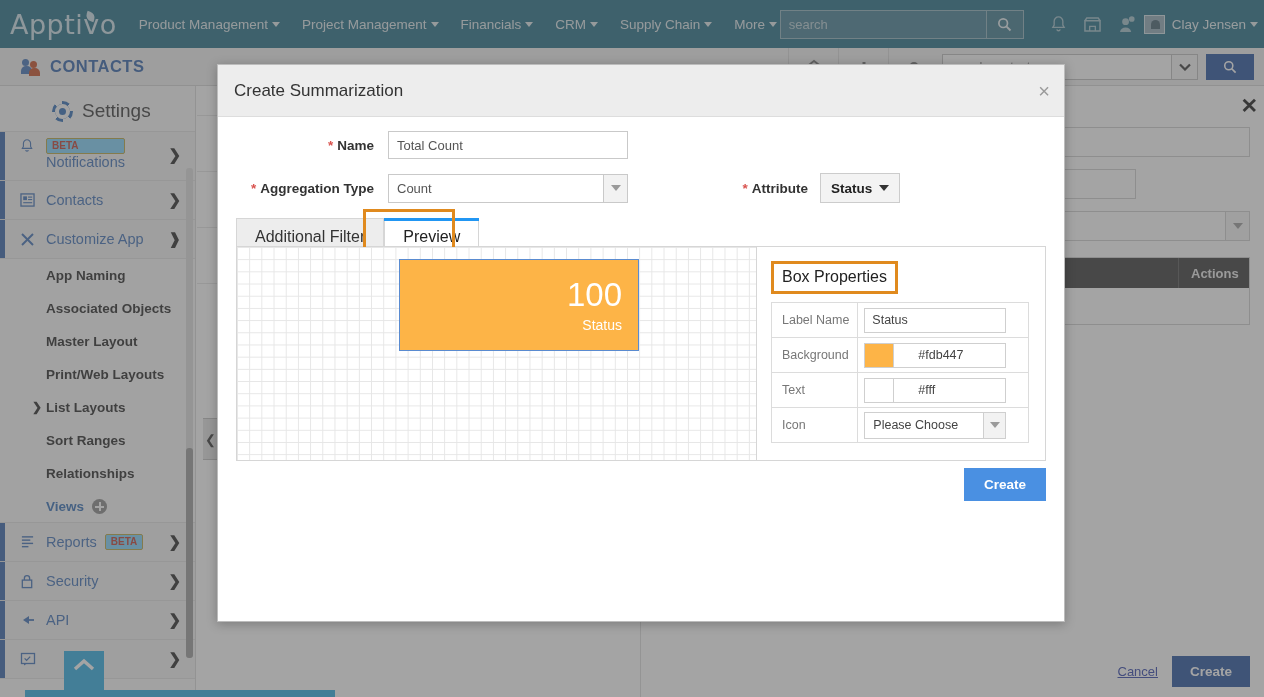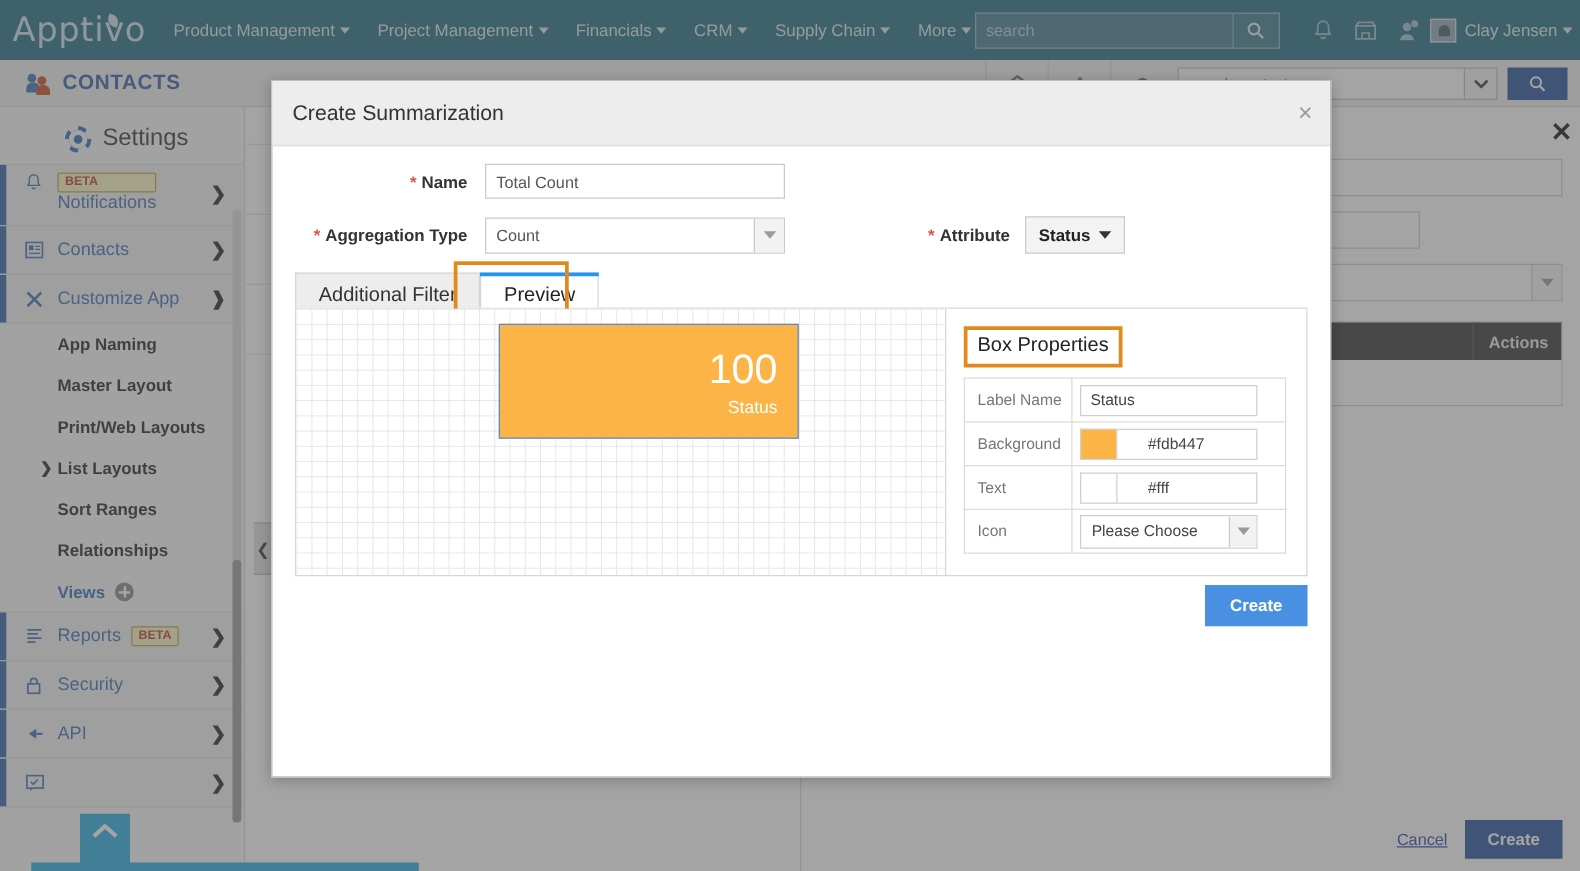--- a/index.html
+++ b/index.html
@@ -79,21 +79,21 @@
                  #2d6cb5 0 62%, transparent 0 75%, #2d6cb5 0 87%, transparent 0); }
   .gear::after { content:""; position:absolute; left:3px; top:3px; width:15px; height:15px;
      border-radius:50%; background:#2d6cb5; box-shadow: inset 0 0 0 4px #fbfbfb; }
   .sb-group { border-top: 1px solid #e2e2e2; border-bottom: 1px solid #e2e2e2;
      background: #f4f4f4; display: flex; align-items: center; position: relative;
      height: 40px; padding-left: 20px; margin-top: -1px; cursor: pointer; }
   .sb-group::before { content:""; position:absolute; left:0; top:0; bottom:0; width:5px; background:#2f5fa8; }
   .sb-group .sbi { width: 22px; color:#3a6db5; font-size: 15px; display:flex; align-items:center; }
   .sb-group .sbl { color:#3a6db5; font-size: 14.5px; margin-left: 4px; }
   .sb-group .chev { position: absolute; right: 14px; font-size: 15px; font-weight: bold; color: #222; }
-  .beta { background:#fef9c3; border:1px solid #b9a43c; color:#c0392b; font-size:10px;
+  .beta { background:#7dd3fc; border:1px solid #b9a43c; color:#c0392b; font-size:10px;
      font-weight:bold; padding:1px 5px; border-radius:2px; line-height: 12px; }
   .sb-notif { height: 50px; align-items: flex-start; padding-top: 6px; }
   .sb-notif .stack { display:flex; flex-direction:column; margin-left: 4px; }
   .sb-sub { padding: 9px 0 9px 46px; font-size: 13.5px; color: #222; font-weight: bold; cursor: pointer;
             position: relative; }
   .sb-sub .sub-chev { position: absolute; left: 32px; top: 9px; font-weight: bold; font-size: 12px; }
   .sb-views { color:#2f6cb5; display:flex; align-items:center; gap:8px; }
   .plus-circle { width: 15px; height: 15px; border-radius: 50%; background: #888; position: relative; display: inline-block; }
   .plus-circle::before, .plus-circle::after { content:""; position:absolute; background:#fff; }
   .plus-circle::before { left:3px; top:6.5px; width:9px; height:2px; }
@@ -360,20 +360,21 @@
           <svg width="16" height="15" viewBox="0 0 16 15">
               <line x1="2" y1="2" x2="13" y2="13" stroke="#3a6db5" stroke-width="2"></line>
               <line x1="13" y1="2" x2="2" y2="13" stroke="#3a6db5" stroke-width="2"></line>
             </svg>
         </span>
         <span class="sbl">Customize App</span>
         <span class="chev">❱</span>
       </div>
 
       <div class="sb-sub"><span>App Naming</span></div>
+      <div class="sb-sub"><span>Associated Objects</span></div>
       <div class="sb-sub"><span>Master Layout</span></div>
       <div class="sb-sub"><span>Print/Web Layouts</span></div>
       <div class="sb-sub"><span class="sub-chev">❯</span><span>List Layouts</span></div>
       <div class="sb-sub"><span>Sort Ranges</span></div>
       <div class="sb-sub"><span>Relationships</span></div>
       <div class="sb-sub sb-views">
         <span style="color:#2f6cb5">Views</span>
         <span class="plus-circle"></span>
       </div>
 

